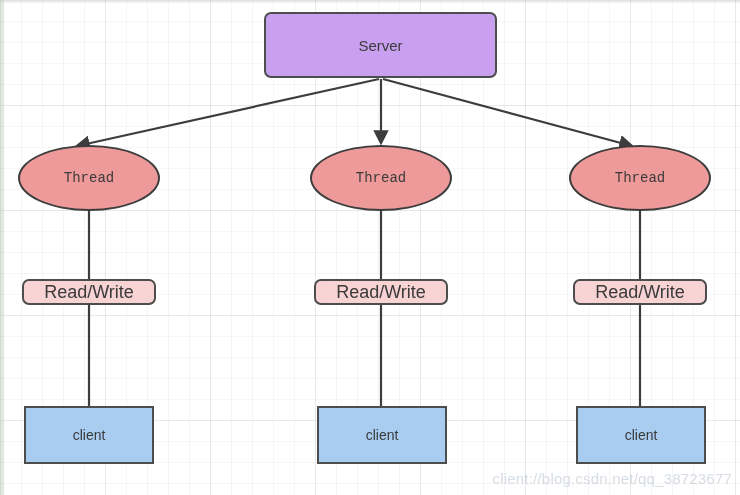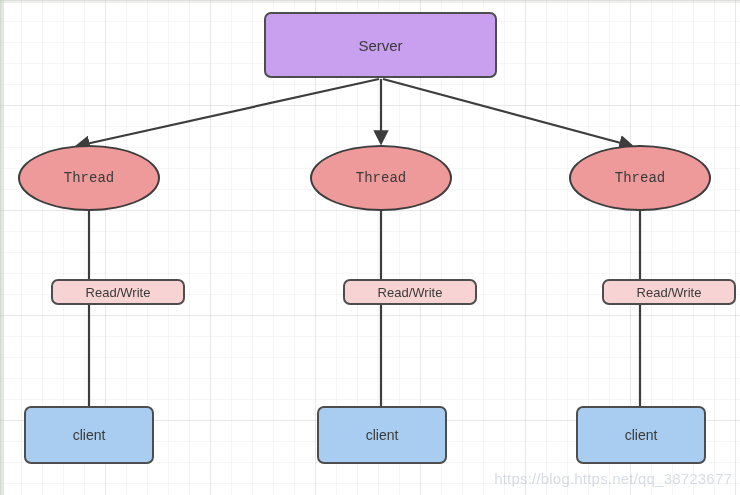--- a/index.html
+++ b/index.html
@@ -75,28 +75,27 @@
     border: 2px solid #3d3d3d;
     border-radius: 50%;
     font-size: 14px;
     font-family: Liberation Mono, monospace;
   }
 
   .rw-box {
     background: #f8d3d3;
     border: 2px solid #4d4d4d;
     border-radius: 7px;
-    font-size: 13px;
-    margin-left: 29px;
+    font-size: 18px;
   }
 
   .client-box {
     background: #a8cdf0;
     border: 2px solid #4d4d4d;
-    border-radius: 7px;
+    border-radius: 0;
     font-size: 14px;
   }
 
   .watermark {
     position: absolute;
     right: 8px;
     bottom: 8px;
     font-size: 15px;
     color: rgba(150, 165, 185, 0.38);
     letter-spacing: 0.2px;
@@ -148,15 +147,15 @@
   <div class="node rw-box" style="left:314px; top:279px; width:134px; height:26px;">Read/Write</div>
 
   <div class="node client-box" style="left:317px; top:406px; width:130px; height:58px;">client</div>
 
   <div class="node thread-node" style="left:569px; top:145px; width:142px; height:66px;">Thread</div>
 
   <div class="node rw-box" style="left:573px; top:279px; width:134px; height:26px;">Read/Write</div>
 
   <div class="node client-box" style="left:576px; top:406px; width:130px; height:58px;">client</div>
 
-  <div class="watermark">https://blog.https.net/qq_38723677</div>
+  <div class="watermark">client://blog.csdn.net/qq_38723677</div>
 
 </div>
 
 </body></html>

